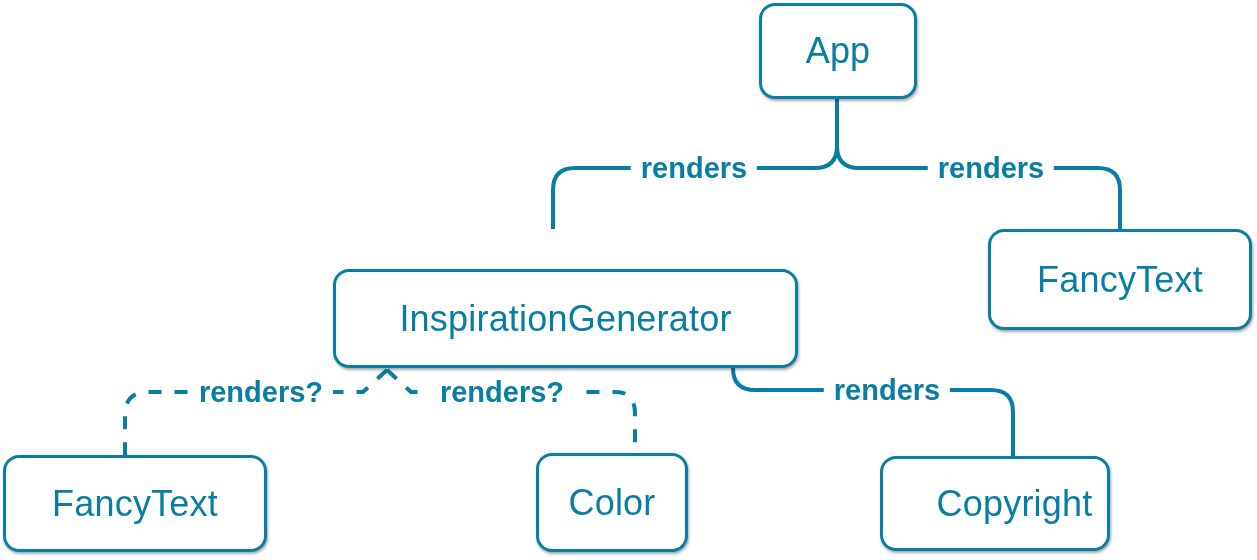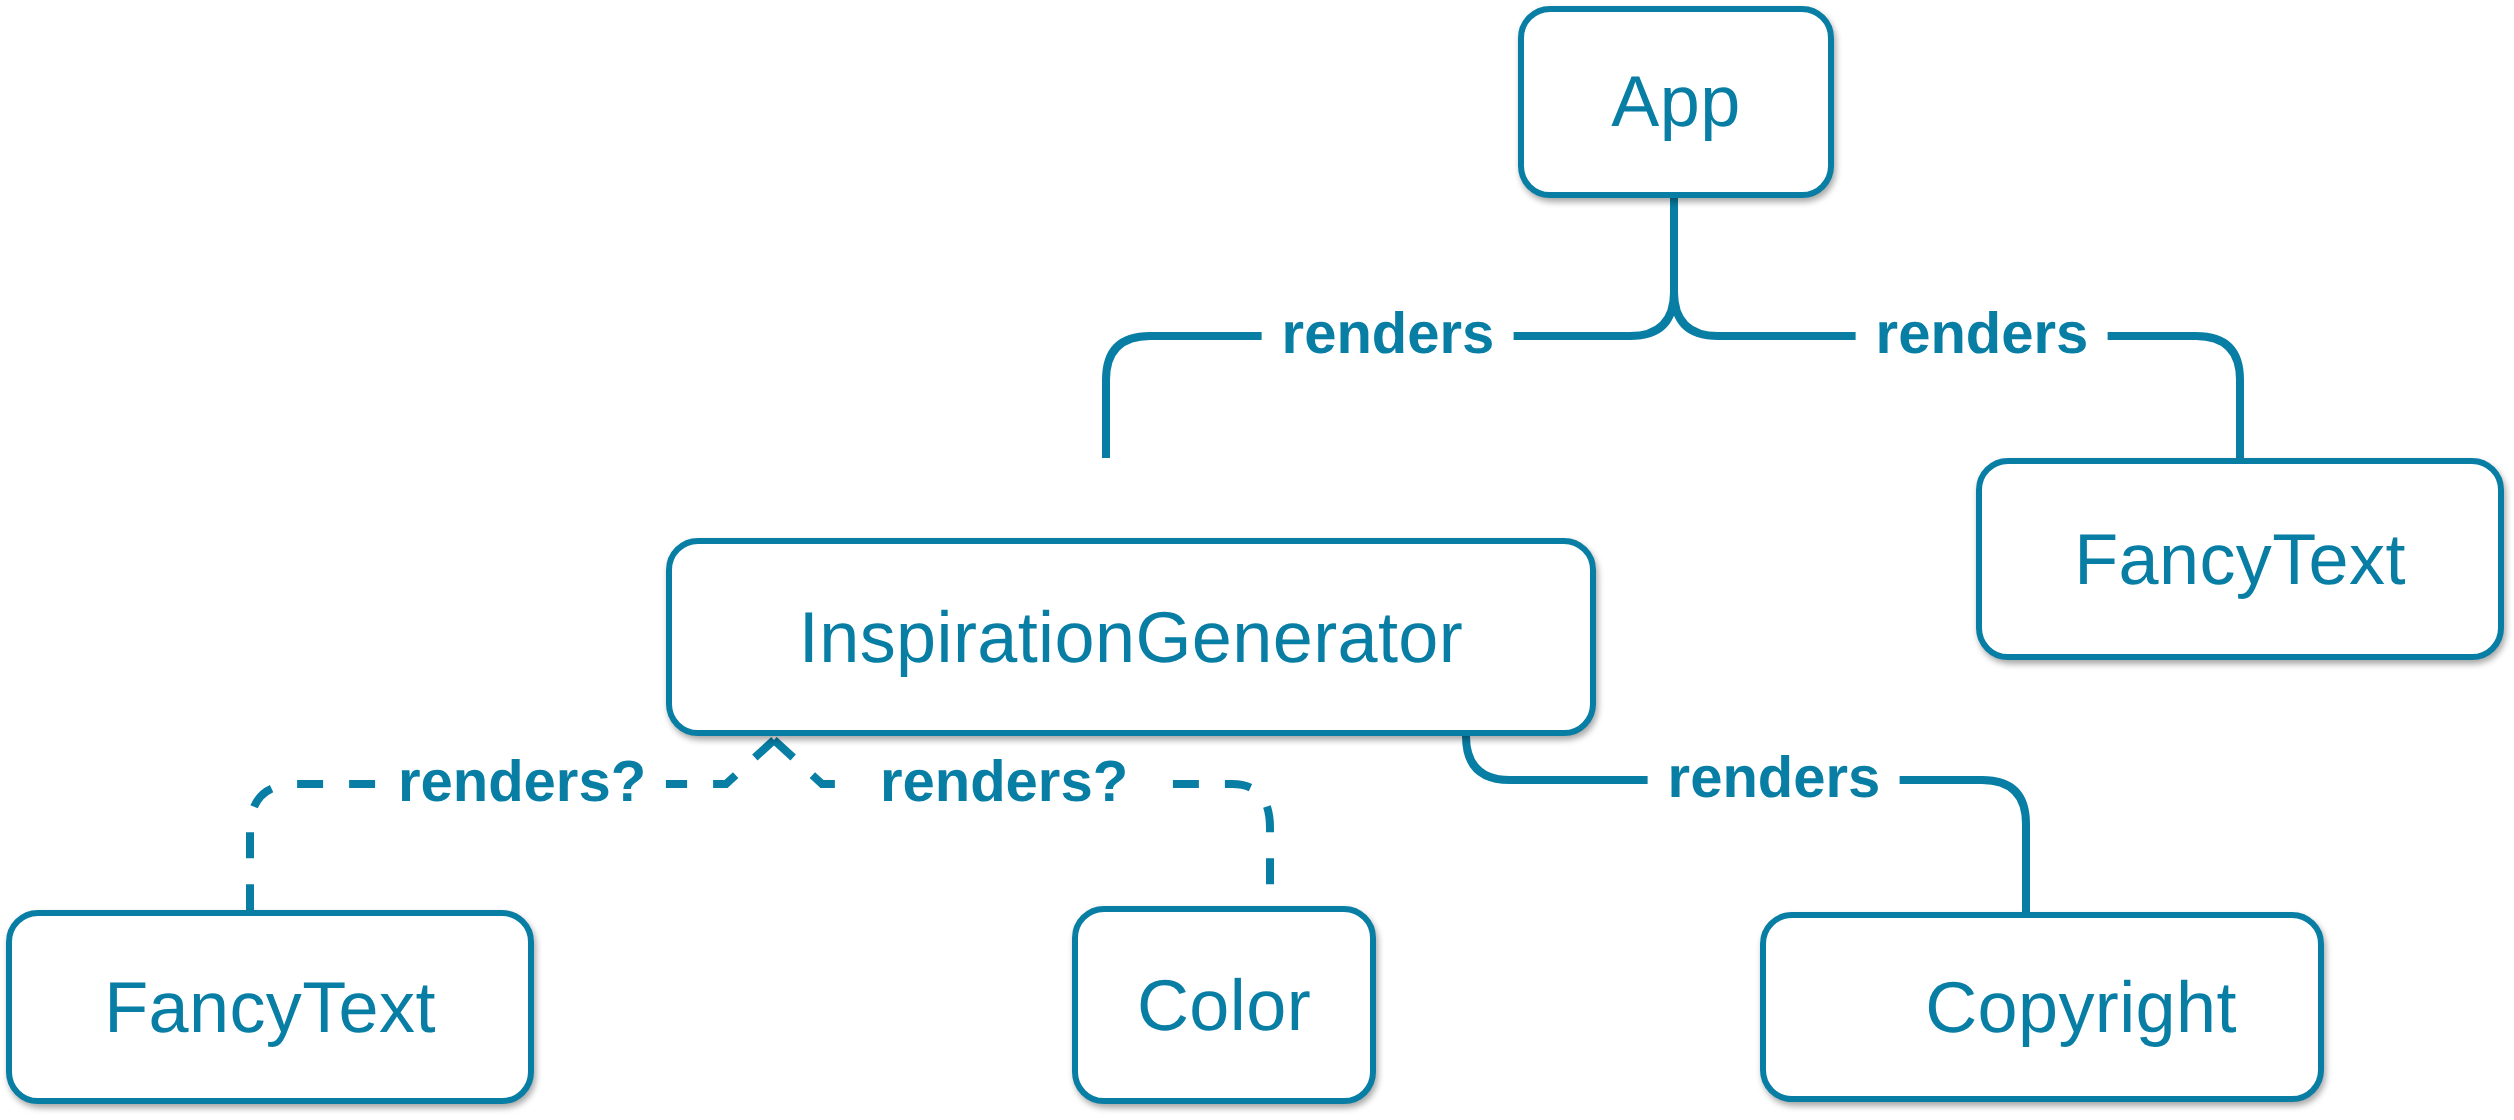--- a/index.html
+++ b/index.html
@@ -50,21 +50,21 @@
     line-height: 1;
     padding: 3px 10px;
     white-space: nowrap;
   }
   
   .node-app        { left: 759px; top: 3px;   width: 158px; height: 96px;  }
   .node-insp       { left: 333px; top: 229px; width: 465px; height: 99px; margin-top: 40px;  }
   .node-fancy-top  { left: 988px; top: 229px; width: 264px; height: 101px; }
   .node-fancy-bot  { left: 3px;   top: 455px; width: 264px; height: 97px;  }
   .node-color      { left: 536px; top: 453px; width: 152px; height: 99px;  }
-  .node-copyright  { left: 880px; top: 456px; width: 282px; height: 95px; padding-left: 39px;  }
+  .node-copyright  { left: 880px; top: 456px; width: 230px; height: 95px; padding-left: 39px;  }
   
   .lbl-app-insp       { left: 694px; top: 168px; }
   .lbl-app-fancy      { left: 991px; top: 168px; }
   .lbl-insp-copyright { left: 887px; top: 390px; }
   .lbl-insp-fancy     { left: 261px; top: 392px; }
   .lbl-insp-color     { left: 502px; top: 392px; }
 </style>
 </head>
 <body>
 

